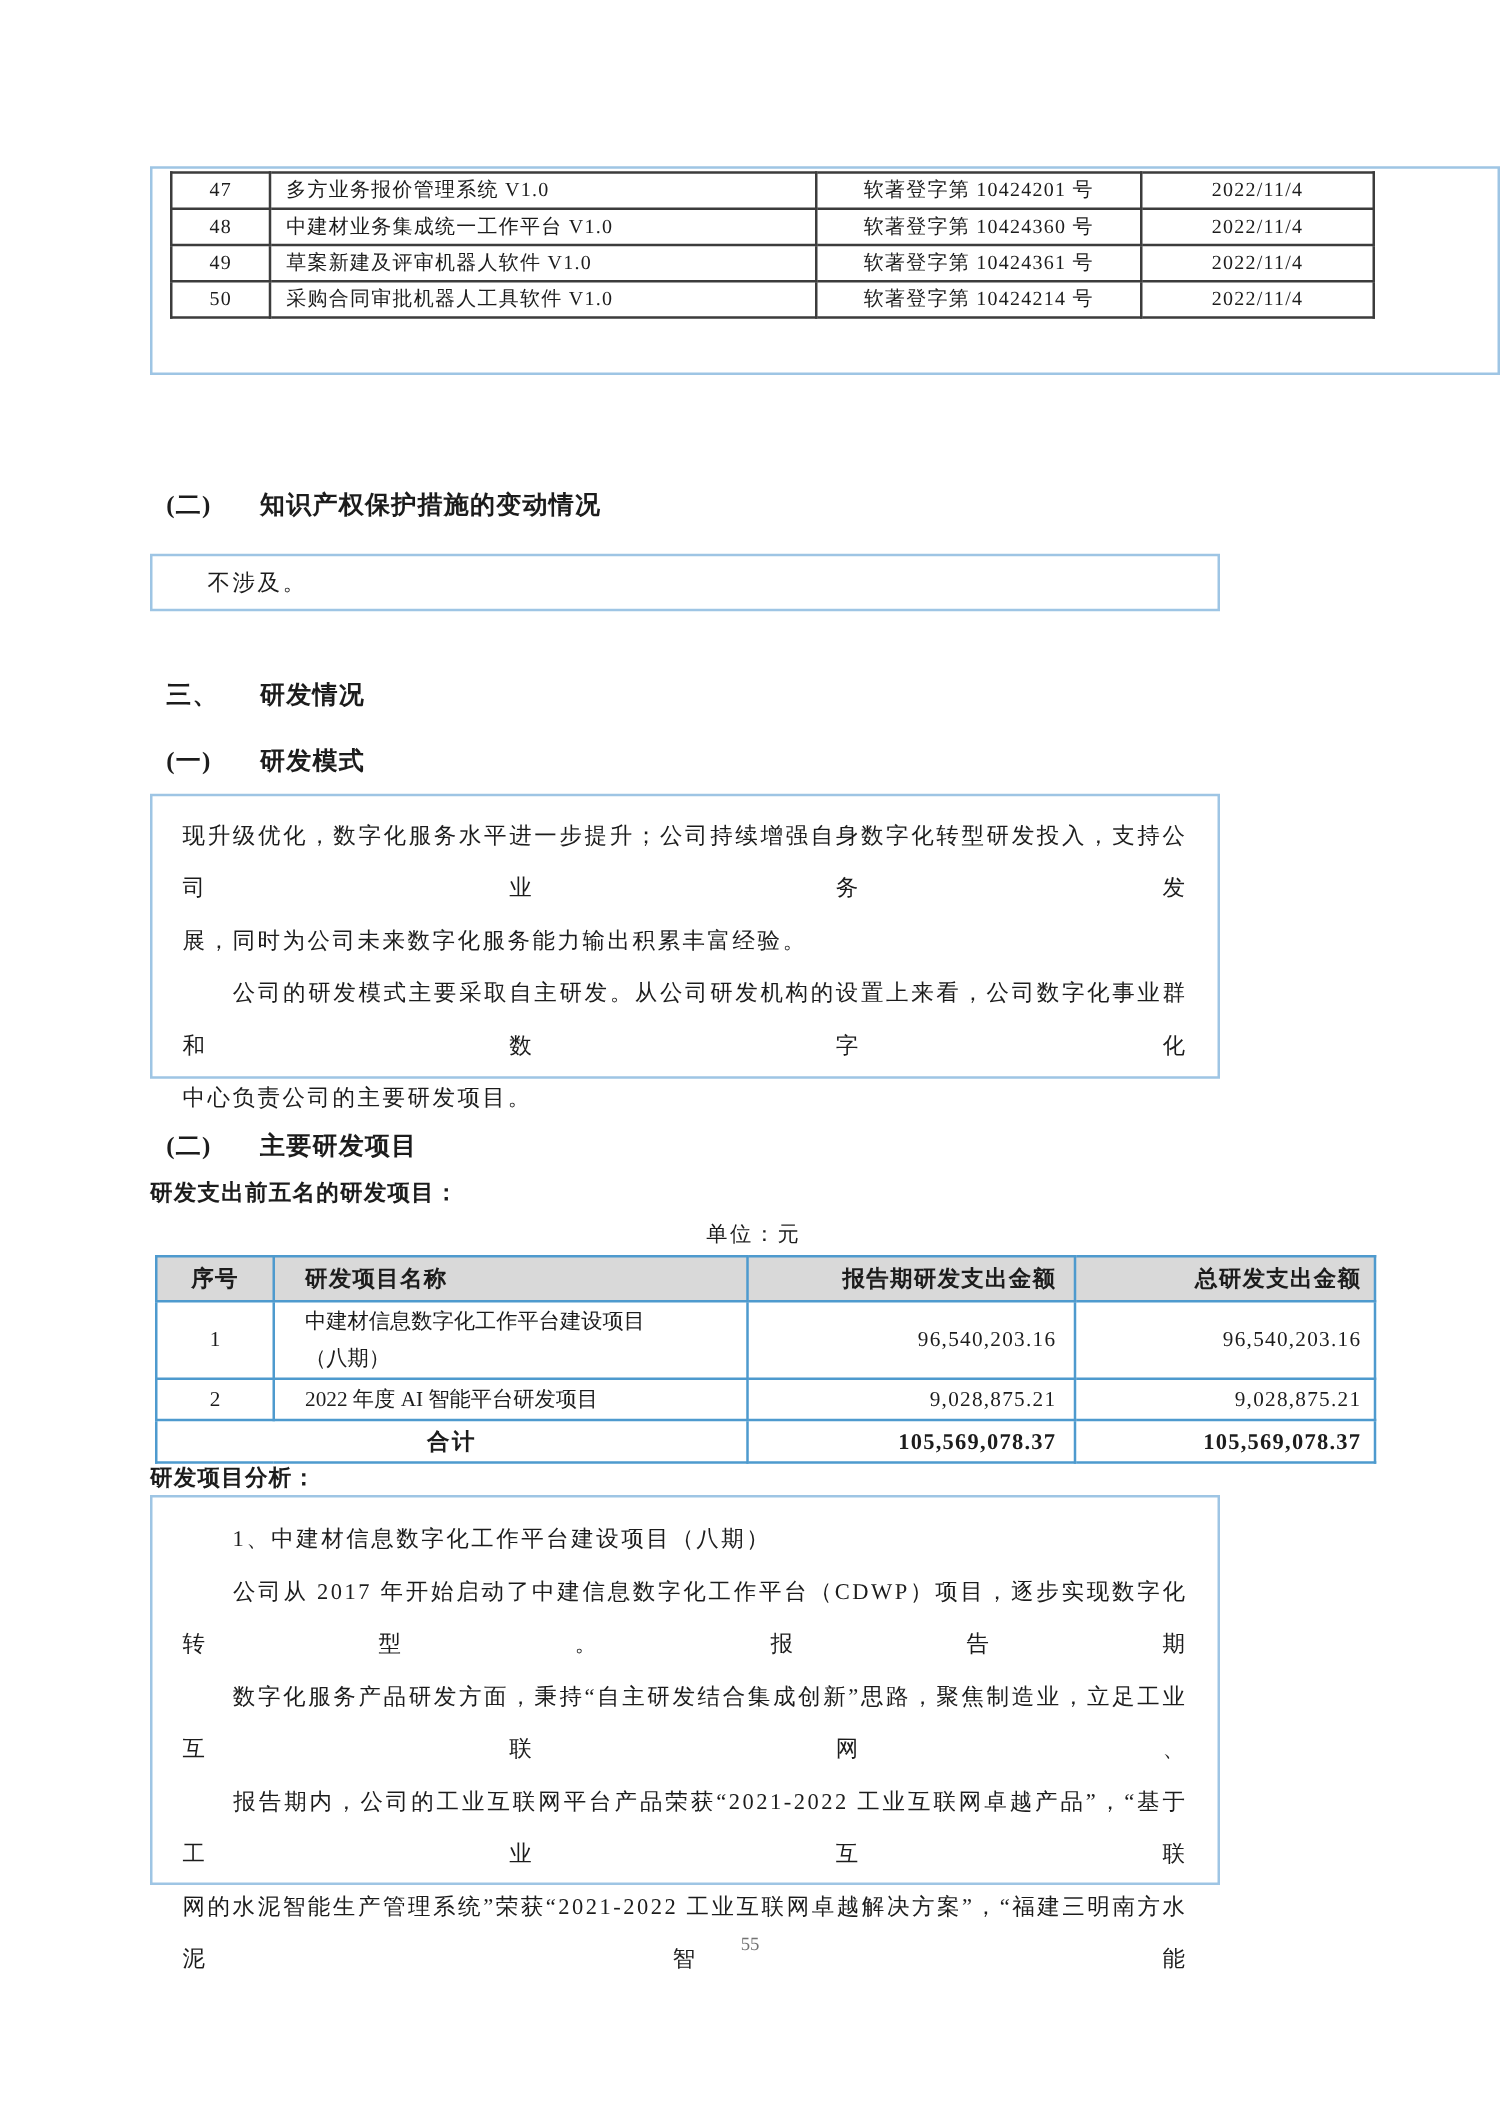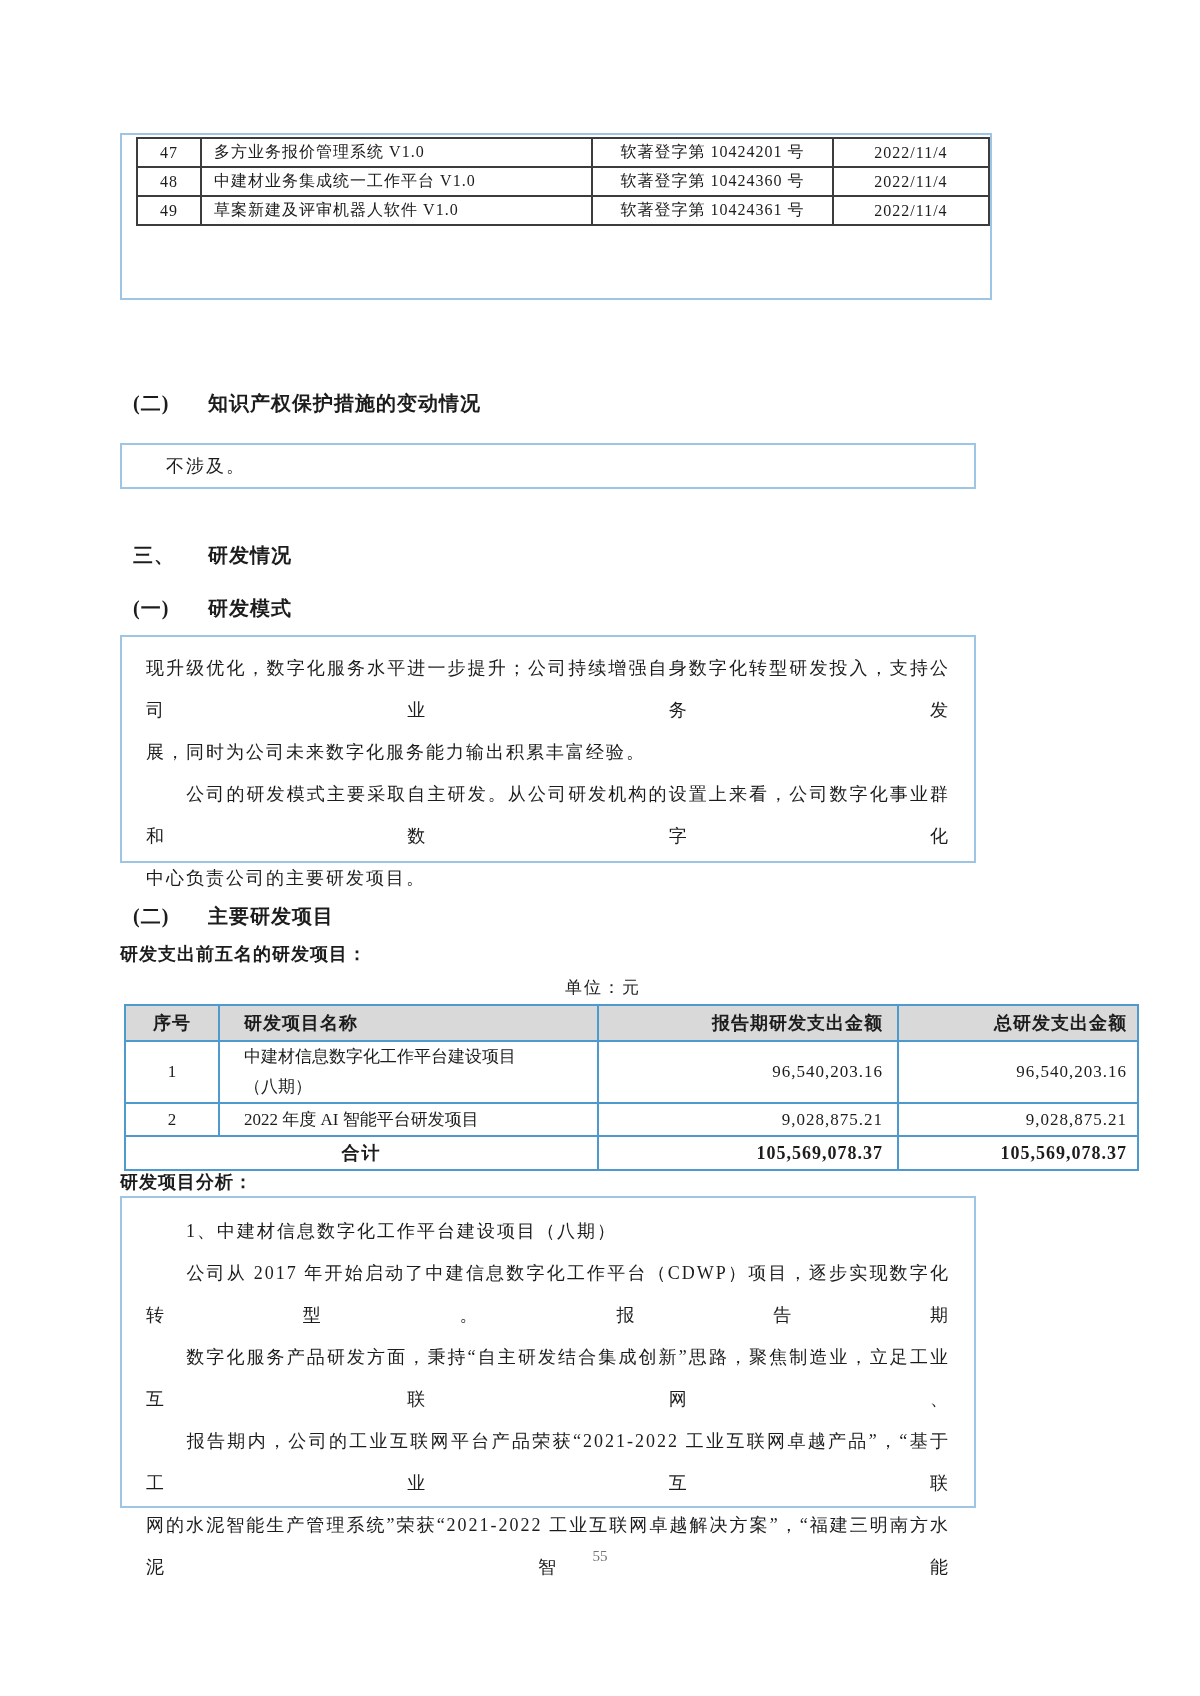--- a/index.html
+++ b/index.html
@@ -6,21 +6,21 @@
   .page{
     position:relative;
     width:1200px;height:1696px;
     background:#ffffff;
     font-family:"Liberation Serif","DejaVu Serif",serif;
     color:#1c1c1c;
     overflow:hidden;
   }
   
   .t1box{
-    position:absolute;left:120px;top:133px;width:872px;height:167px;
+    position:absolute;left:120px;top:133px;width:1080px;height:167px;
     border:2px solid #9ec5e4;box-sizing:border-box;background:#fff;
   }
   .t1{
     position:absolute;left:14px;top:2px;
     border-collapse:collapse;table-layout:fixed;
     font-size:16px;letter-spacing:1px;
   }
   .t1 td{
     border:2px solid #3c3c3c;height:27px;padding:0 4px;
     vertical-align:middle;white-space:nowrap;overflow:hidden;
@@ -68,21 +68,21 @@
   .t2 td,.t2 th{
     border:2px solid #4e9ace;box-sizing:border-box;
     padding:0 6px;vertical-align:middle;
   }
   .t2 th{
     background:#d9d9d9;font-weight:700;height:36px;
     text-align:center;letter-spacing:1px;font-size:18px;
   }
   .t2 .c2-no{width:94px;text-align:center;}
   .t2 .c2-name{width:379px;text-align:left;padding-left:24px;white-space:pre-line;line-height:30px;}
-  .t2 .c2-amt{width:300px;text-align:right;padding-right:14px;letter-spacing:1px;}
+  .t2 .c2-amt{width:262px;text-align:right;padding-right:14px;letter-spacing:1px;}
   .t2 .c2-amt2{width:240px;text-align:right;padding-right:10px;letter-spacing:1px;}
   .t2 .r1 td{height:62px;}
   .t2 .r2 td{height:33px;}
   .t2 .rt td{height:34px;font-weight:700;font-size:18px;}
   .t2 .rt .lab{text-align:center;letter-spacing:2px;}
   
   .pagenum{
     position:absolute;left:0;top:1548px;width:1200px;
     text-align:center;font-size:15px;color:#737373;
   }
@@ -104,20 +104,26 @@
         <tr>
           <td class="c-no">48</td>
           <td class="c-name">中建材业务集成统一工作平台 V1.0</td>
           <td class="c-reg">软著登字第 10424360 号</td>
           <td class="c-date">2022/11/4</td>
         </tr>
         <tr>
           <td class="c-no">49</td>
           <td class="c-name">草案新建及评审机器人软件 V1.0</td>
           <td class="c-reg">软著登字第 10424361 号</td>
+          <td class="c-date">2022/11/4</td>
+        </tr>
+        <tr>
+          <td class="c-no">50</td>
+          <td class="c-name">采购合同审批机器人工具软件 V1.0</td>
+          <td class="c-reg">软著登字第 10424214 号</td>
           <td class="c-date">2022/11/4</td>
         </tr>
       </tbody>
     </table>
   </div>
 
   <div class="hnum-title" style="top:390px;">
     <span class="num">(二)</span>
     <span>知识产权保护措施的变动情况</span>
   </div>

